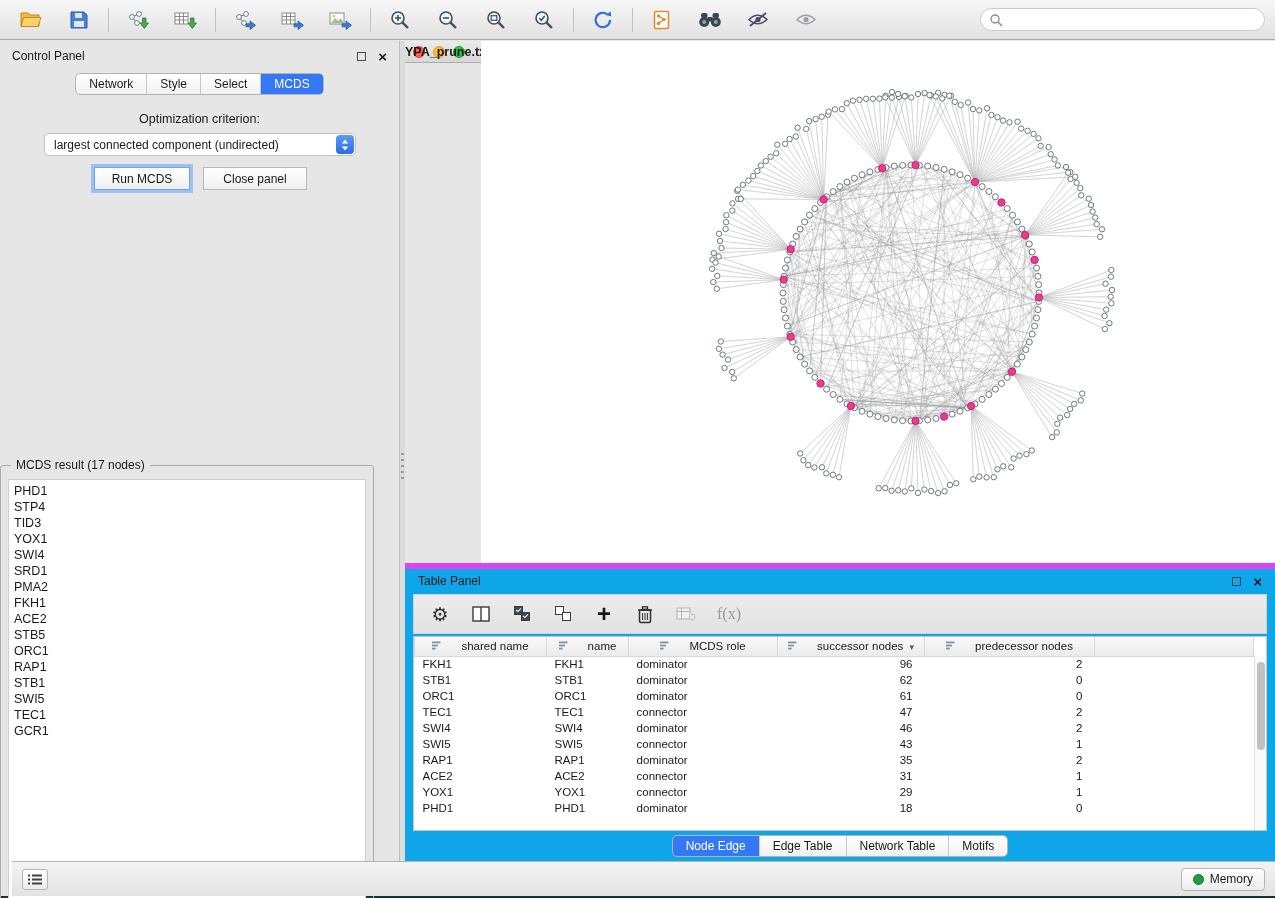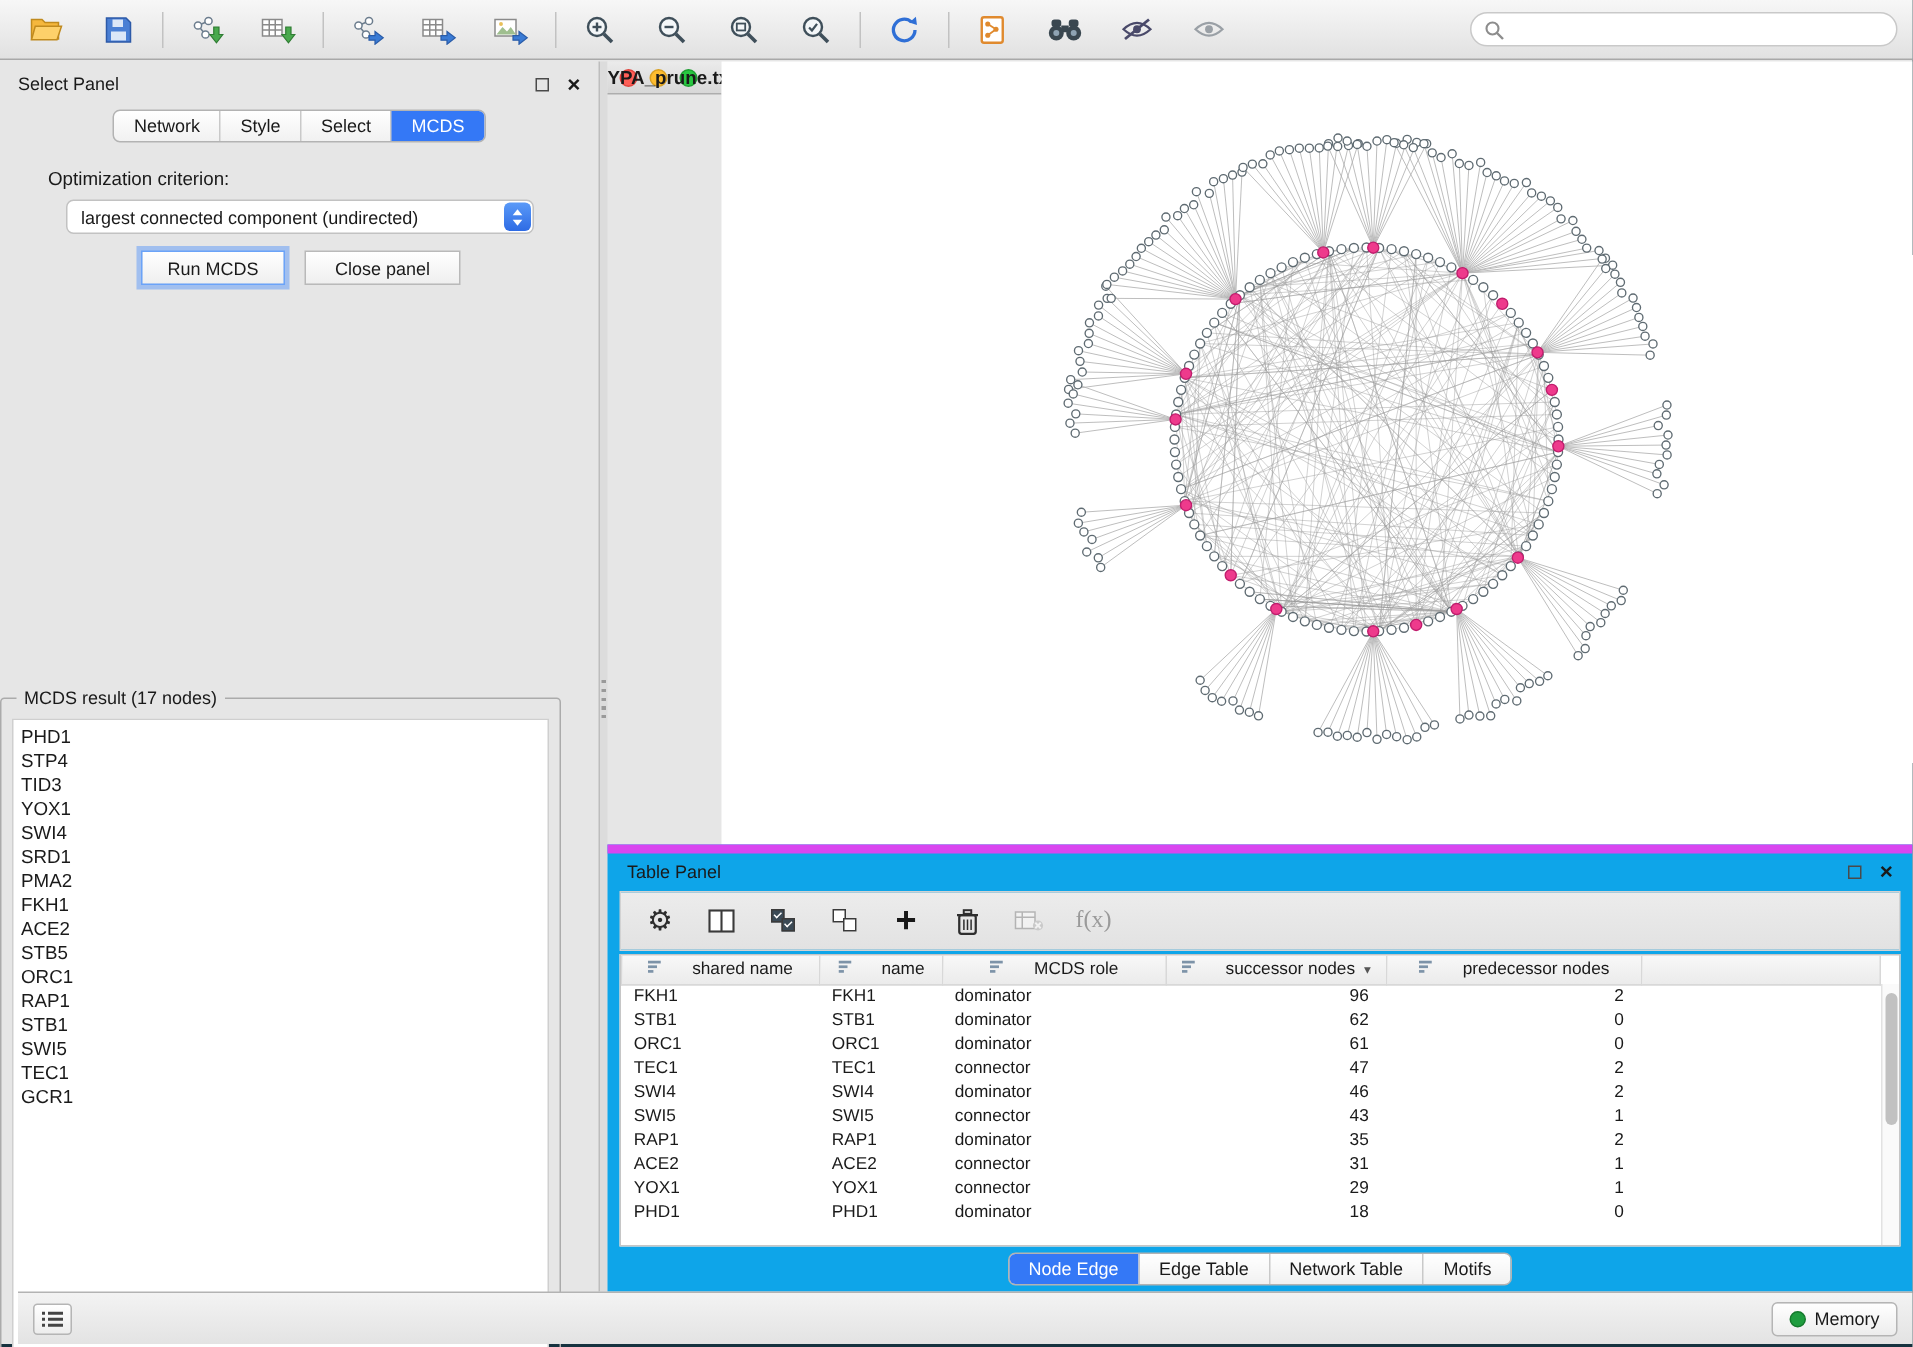--- a/index.html
+++ b/index.html
@@ -22,21 +22,21 @@
   .control-panel { position:absolute; left:0; top:41px; width:400px; bottom:35px; background:#e6e6e6; border-right:1px solid #bdbdbd; }
   .panel-header { height:30px; display:flex; align-items:center; padding:0 12px; font-size:12px; }
   .panel-header .sp { flex:1; }
   .win-float { width:9px; height:9px; border:1.5px solid #4a4a4a; margin-right:12px; cursor:default; }
   .win-close { font-size:15px; font-weight:bold; color:#1a1a1a; line-height:9px; cursor:default; }
   .seg-group { display:inline-flex; border:1px solid #b3b3b3; border-radius:5px; overflow:hidden; background:linear-gradient(#ffffff,#f1f1f1); }
   .seg { padding:3px 13px; font-size:12px; border-left:1px solid #c9c9c9; cursor:default; white-space:nowrap; }
   .seg:first-child { border-left:none; }
   .seg.active { background:#3478f6; color:#fff; }
   .cp-tabs-row { position:absolute; left:0; right:0; top:32px; display:flex; justify-content:center; }
-  .opt-label { position:absolute; left:0; right:0; top:71px; font-size:12.5px;padding-left:32px; }
+  .opt-label { position:absolute; left:0; right:0; top:71px; text-align:center; font-size:12.5px; }
   .dropdown { position:absolute; left:44px; top:92px; width:312px; height:23px; background:#fff; border:1px solid #c2c2c2;
     border-radius:5px; display:flex; align-items:center; font-size:12px; padding-left:9px; cursor:default; }
   .dd-stepper { position:absolute; right:1px; top:1px; bottom:1px; width:18px; border-radius:4px;
     background:linear-gradient(#5a9af8,#2e6be4); display:flex; align-items:center; justify-content:center; }
   .btn-row { position:absolute; left:0; right:0; top:126px; }
   .mac-btn { position:absolute; height:23px; background:linear-gradient(#ffffff,#efefef); border:1px solid #b9b9b9;
     border-radius:0; font-size:12px; display:flex; align-items:center; justify-content:center; cursor:default; }
   .btn-run { left:94px; width:96px; border-color:#6ba3f8; box-shadow:0 0 0 3px rgba(77,145,250,0.45); }
   .btn-closep { left:203px; width:104px; }
   .group-box { position:absolute; left:0; top:424px; width:374px; height:459px; border:1px solid #ababab; border-radius:3px; }
@@ -259,21 +259,21 @@
       <svg width="14" height="14" viewBox="0 0 14 14">
           <circle cx="6" cy="6" r="4" fill="none" stroke="#8d8d8d" stroke-width="1.4"></circle>
           <line x1="9" y1="9" x2="13" y2="13" stroke="#8d8d8d" stroke-width="1.6"></line>
         </svg>
       <input type="text" value="" style="">
     </div>
   </div>
 
   <div class="control-panel">
     <div class="panel-header">
-      <span>Select Panel</span>
+      <span>Control Panel</span>
       <span class="sp"></span>
       <span class="win-float"></span>
       <span class="win-close">×</span>
     </div>
     <div class="cp-tabs-row">
       <div class="seg-group">
         <div class="seg">Network</div>
         <div class="seg">Style</div>
         <div class="seg">Select</div>
         <div class="seg active">MCDS</div>

